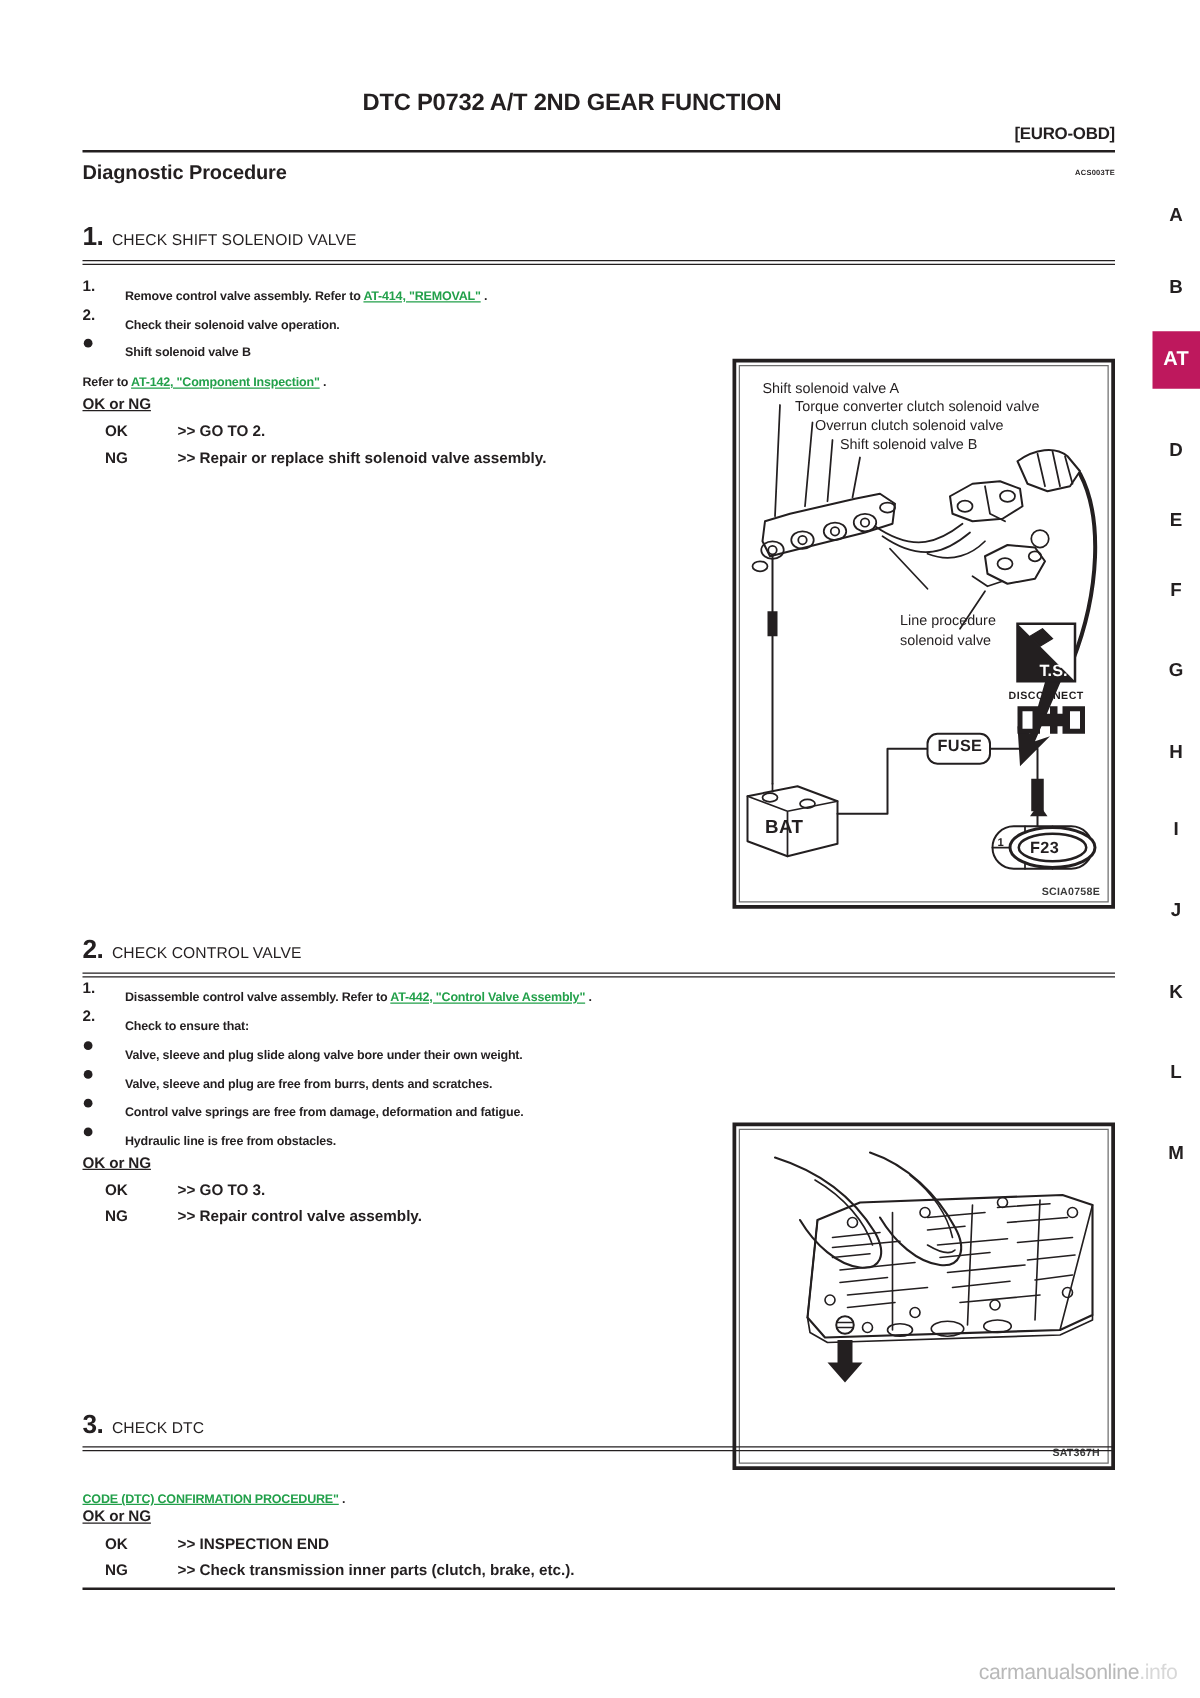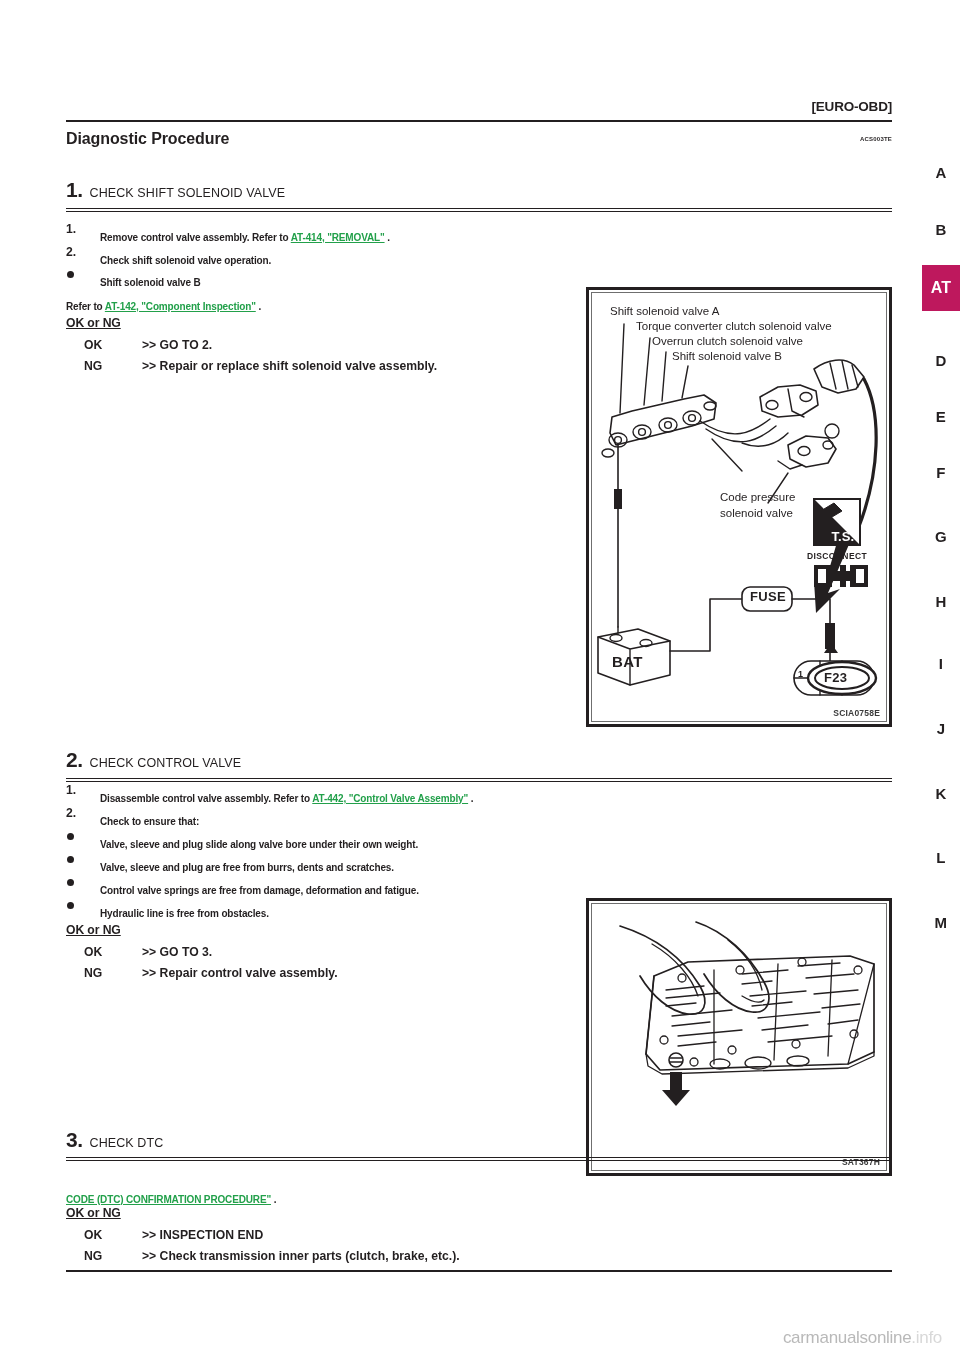--- a/index.html
+++ b/index.html
@@ -222,37 +222,38 @@
     color: #b9b9b9;
     letter-spacing: -0.3px;
   }
   #wm-sep { color: #d8d8d8; }
 </style>
 </head>
 <body>
 
 <div id="page">
 
+  <div id="doc-title">DTC P0732 A/T 2ND GEAR FUNCTION</div>
   <div id="market-tag">[EURO-OBD]</div>
   <div id="title-rule"></div>
 
   <div id="section-title">Diagnostic Procedure</div>
   <div id="section-ref">ACS003TE</div>
 
   <div class="step-head" style="top:178px">
     <span class="step-num">1.</span>
     <span class="step-label">CHECK SHIFT SOLENOID VALVE</span>
   </div>
   <div class="step-rule" style="top:208px"></div>
 
   <span class="num-marker" style="left:66px; top:222px">1.</span>
   <span class="body-line" style="left:100px; top:222px"><span>Remove control valve assembly. Refer to </span><a class="link" href="#">AT-414, "REMOVAL"</a><span> .</span></span>
 
   <span class="num-marker" style="left:66px; top:245px">2.</span>
-  <span class="body-line" style="left:100px; top:245px">Check shift solenoid valve operation.</span>
+  <span class="body-line" style="left:100px; top:245px">Check their solenoid valve operation.</span>
 
   <span class="bullet-dot" style="left:67px; top:271px"></span>
   <span class="body-line" style="left:100px; top:267px">Shift solenoid valve B</span>
 
   <span class="body-line" style="left:66px; top:291px"><span>Refer to  </span><a class="link" href="#">AT-142, "Component Inspection"</a><span> .</span></span>
 
   <span class="okng-head" style="left:66px; top:316px">OK or NG</span>
   <span class="result-key" style="left:84px; top:338px">OK</span>
   <span class="result-val" style="left:142px; top:338px">&gt;&gt; GO TO 2.</span>
   <span class="result-key" style="left:84px; top:359px">NG</span>
@@ -347,21 +348,21 @@
           <ellipse cx="250" cy="385" rx="34" ry="16" fill="#ffffff" stroke="#231f20" stroke-width="2.4"></ellipse>
           <ellipse cx="250" cy="385" rx="27" ry="11" fill="#ffffff" stroke="#231f20" stroke-width="2"></ellipse>
         </g>
       </svg>
 
       
       <span class="fig-label" style="left:18px;  top:12px">Shift solenoid valve A</span>
       <span class="fig-label" style="left:44px;  top:27px">Torque converter clutch solenoid valve</span>
       <span class="fig-label" style="left:60px;  top:42px">Overrun clutch solenoid valve</span>
       <span class="fig-label" style="left:80px;  top:57px">Shift solenoid valve B</span>
-      <span class="fig-label" style="left:128px; top:198px">Code pressure</span>
+      <span class="fig-label" style="left:128px; top:198px">Line procedure</span>
       <span class="fig-label" style="left:128px; top:214px">solenoid valve</span>
 
       <span class="fig-label" style="left:158px; top:296px; font-size:13px; font-weight:bold; letter-spacing:0.3px">FUSE</span>
       <span class="fig-label" style="left:20px;  top:360px; font-size:15px; font-weight:bold; letter-spacing:0.3px">BAT</span>
       <span class="fig-label" style="left:206px; top:376px; font-size:9px;  font-weight:bold">1</span>
       <span class="fig-label" style="left:232px; top:377px; font-size:13px; font-weight:bold; letter-spacing:0.3px">F23</span>
 
       <span class="fig-code">SCIA0758E</span>
     </div>
   </div>

